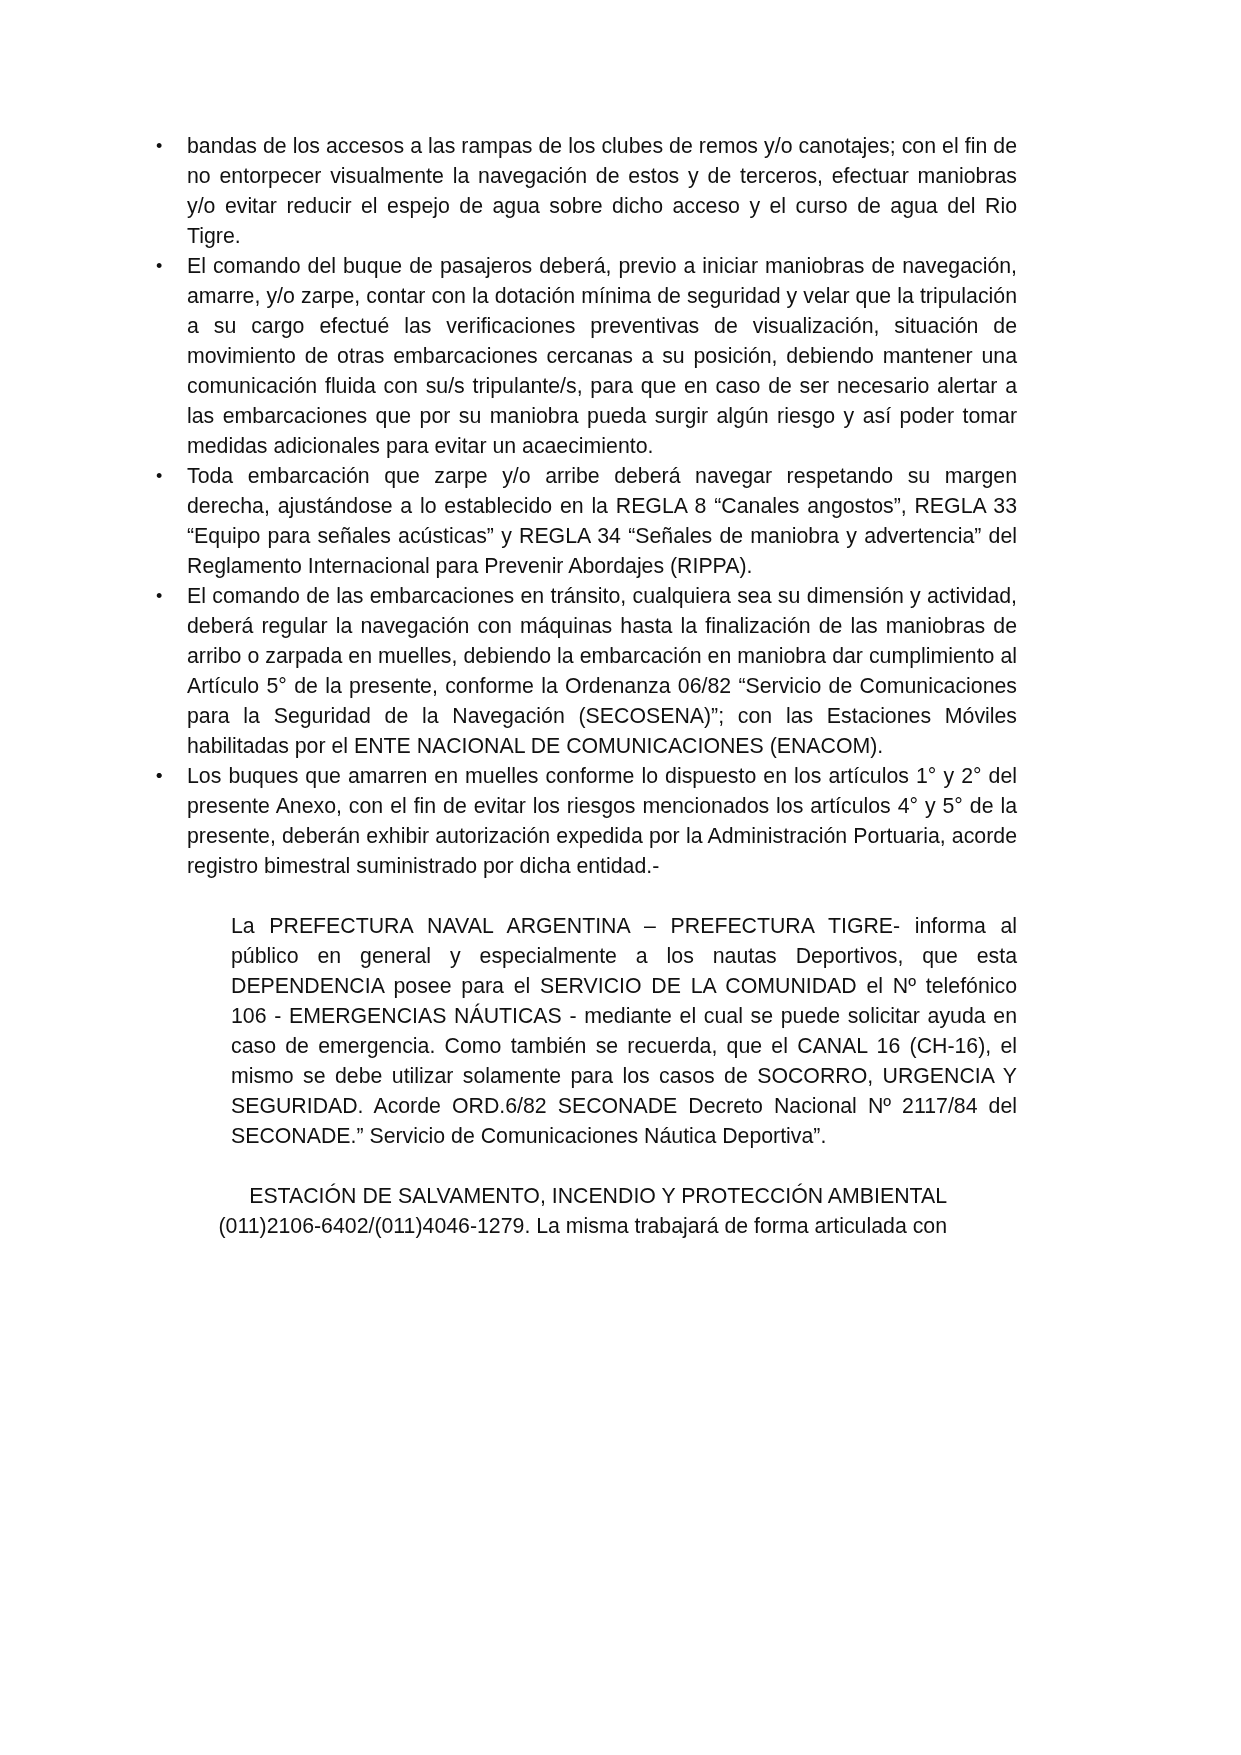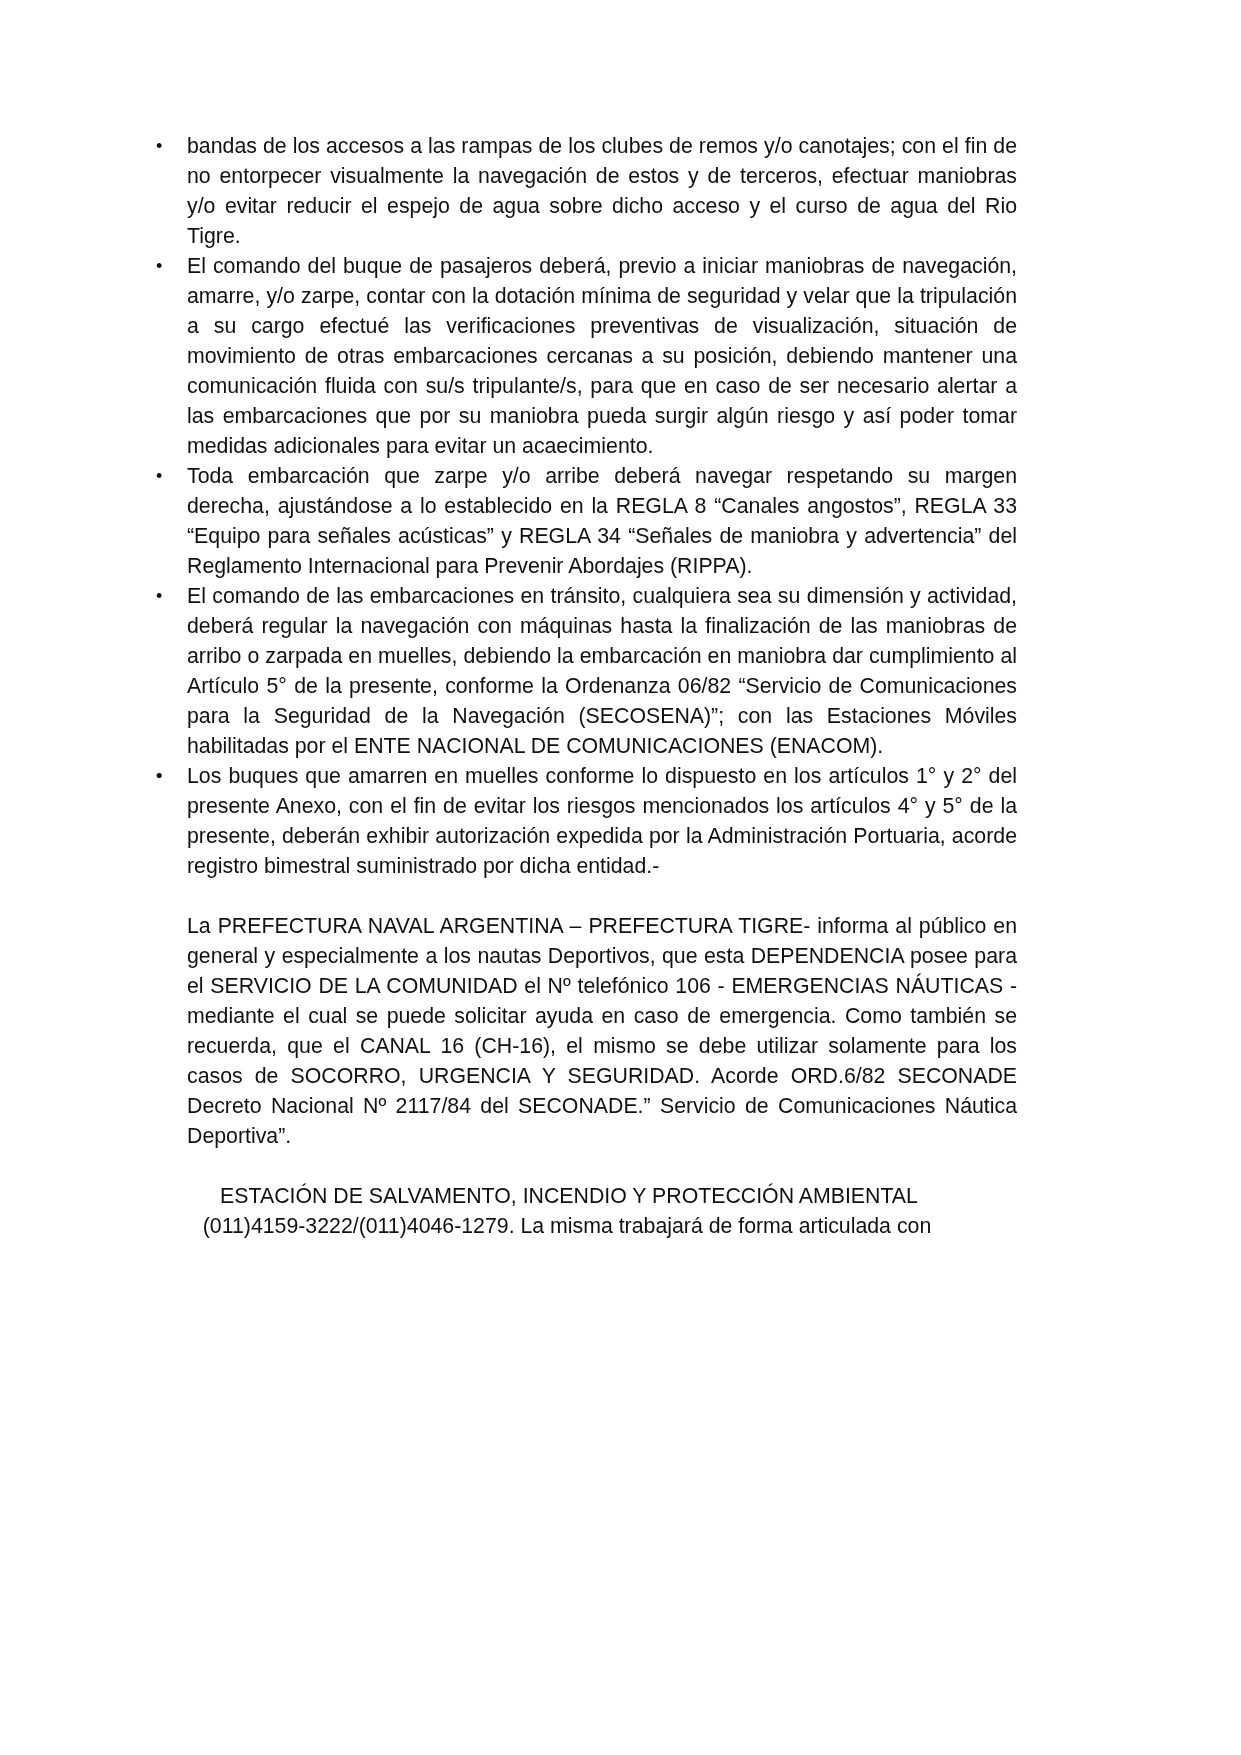--- a/index.html
+++ b/index.html
@@ -21,22 +21,22 @@
       margin: 0;
       padding: 0;
     }
     ul.bullets li .bullet {
       position: absolute;
       left: -31px;
       top: 0;
       font-size: 18px;
     }
     .para { text-align: justify; margin: 0; }
-    .para.notice { margin-top: 30px; }
-    .para.station { margin-top: 30px; text-align: center; width: 760px; }
+    .para.notice { margin-top: 30px; margin-left: 44px; }
+    .para.station { margin-top: 30px; text-align: right; width: 760px; }
     .station-first { padding-left: 4px; }
   </style>
 </head>
 <body>
 
 <div class="page">
   <ul class="bullets">
     <li>
       <span class="bullet">•</span>
       <span>bandas de los accesos a las rampas de los clubes de remos y/o canotajes; con el fin de no entorpecer visualmente la navegación de estos y de terceros, efectuar maniobras y/o evitar reducir el espejo de agua sobre dicho acceso y el curso de agua del Rio Tigre.</span>
@@ -59,15 +59,15 @@
     <li>
       <span class="bullet">•</span>
       <span>Los buques que amarren en muelles conforme lo dispuesto en los artículos 1° y 2° del presente Anexo, con el fin de evitar los riesgos mencionados los artículos 4° y 5° de la presente, deberán exhibir autorización expedida por la Administración Portuaria, acorde registro bimestral suministrado por dicha entidad.-</span>
     </li>
   </ul>
 
   <p class="para notice">La PREFECTURA NAVAL ARGENTINA – PREFECTURA TIGRE- informa al público en general y especialmente a los nautas Deportivos, que esta DEPENDENCIA posee para el SERVICIO DE LA COMUNIDAD el Nº telefónico 106 - EMERGENCIAS NÁUTICAS - mediante el cual se puede solicitar ayuda en caso de emergencia. Como también se recuerda, que el CANAL 16 (CH-16), el mismo se debe utilizar solamente para los casos de SOCORRO, URGENCIA Y SEGURIDAD. Acorde ORD.6/82 SECONADE Decreto Nacional Nº 2117/84 del SECONADE.” Servicio de Comunicaciones Náutica Deportiva”.</p>
 
   <div class="para station">
     <div class="station-first">ESTACIÓN DE SALVAMENTO, INCENDIO Y PROTECCIÓN AMBIENTAL</div>
-    <div>(011)4159-3222/(011)4046-1279. La misma trabajará de forma articulada con</div>
+    <div>(011)2106-6402/(011)4046-1279. La misma trabajará de forma articulada con</div>
   </div>
 </div>
 
 </body></html>

